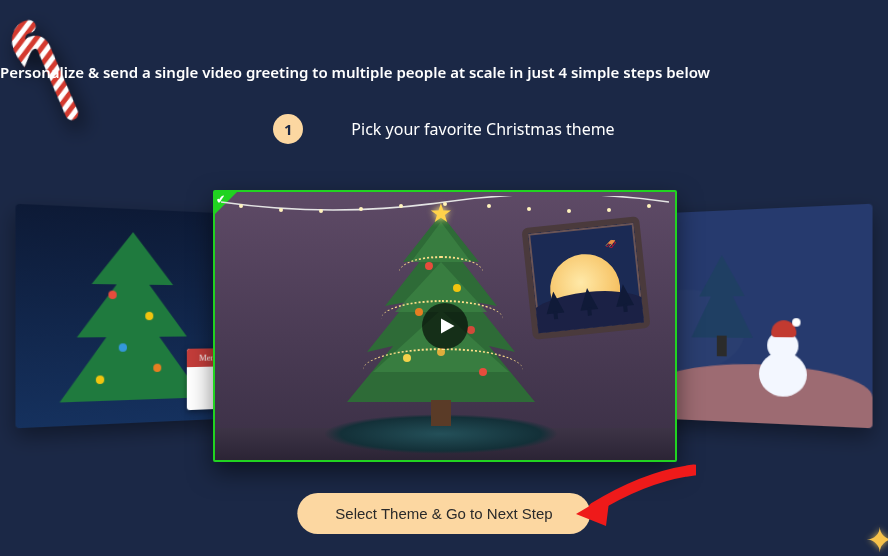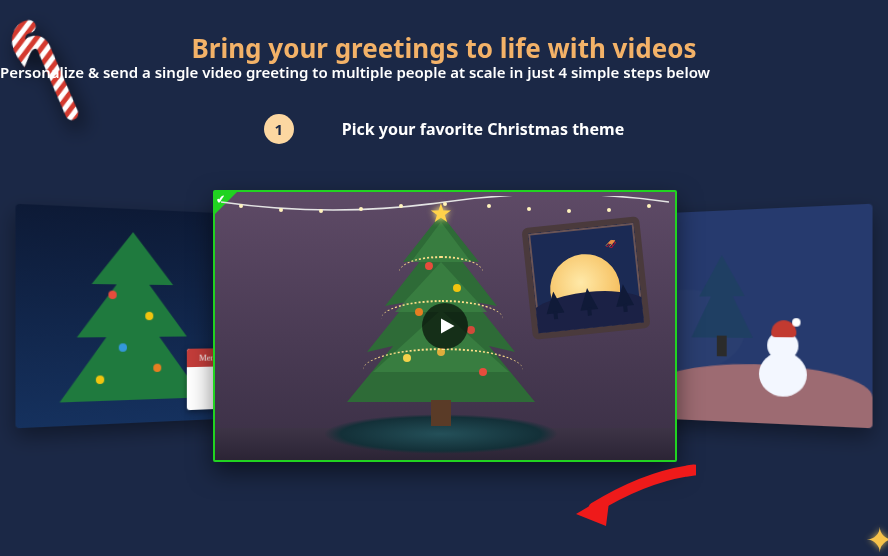--- a/index.html
+++ b/index.html
@@ -8,21 +8,21 @@
   .wrap{position:relative;width:888px;height:556px;}
   .title{position:absolute;left:0;right:0;top:30px;text-align:center;
     font-size:26px;font-weight:700;color:#f3b268;}
   .subtitle{position:absolute;left:0;right:0;top:62px;
     font-size:15px;font-weight:600;color:#fff;}
   .step{position:absolute;left:0;right:0;top:114px;display:flex;
     justify-content:center;align-items:center;gap:14px;}
   .step-badge{width:30px;height:30px;border-radius:50%;background:#fcd7a1;
     color:#1b2846;font-weight:700;display:flex;align-items:center;
     justify-content:center;font-size:15px;}
-  .step-label{font-size:16px;font-weight:700;margin-left:34px;}
+  .step-label{font-size:16px;font-weight:400;margin-left:34px;}
   .carousel{position:absolute;left:0;right:0;top:190px;height:268px;}
   .side-card{position:absolute;top:24px;width:220px;height:204px;
     border-radius:4px;overflow:hidden;box-shadow:0 8px 20px rgba(0,0,0,.4);}
   .side-left{left:20px;background:linear-gradient(180deg,#0d1a36 0%,#15315e 100%);
     transform:perspective(900px) rotateY(22deg);transform-origin:right center;}
   .side-right{right:20px;background:#263a6e;
     transform:perspective(900px) rotateY(-22deg);transform-origin:left center;}
   .main-card{position:absolute;left:213px;top:0;width:460px;height:268px;
     border:2px solid #21d321;border-radius:2px;overflow:hidden;
     background:linear-gradient(180deg,#5e4a66 0%,#4a3b54 55%,#3a2f45 100%);
@@ -96,21 +96,20 @@
       <defs>
         <pattern id="cstripe" patternUnits="userSpaceOnUse" width="10" height="10" patternTransform="rotate(45)">
           <rect width="10" height="10" fill="#fff"></rect>
             <rect width="5" height="10" fill="#d43a2f"></rect>
         </pattern>
       </defs>
       <path d="M20 8 C8 8 4 22 10 34 C18 20 30 22 32 34 L50 100" stroke="url(#cstripe)" stroke-width="13" fill="none" stroke-linecap="round"></path>
     </svg>
   </div>
 
-  <div class="title">Bring your greetings to life with videos</div>
   <div class="subtitle">Personalize &amp; send a single video greeting to multiple people at scale in just 4 simple steps below</div>
 
   <div class="step">
     <div class="step-badge">1</div>
     <div class="step-label">Pick your favorite Christmas theme</div>
   </div>
 
   <div class="carousel">
 
     <div class="side-card side-left">
@@ -219,20 +218,21 @@
       </div>
 
       <div class="play">
         <svg viewBox="0 0 24 24">
             <path d="M4 2 L22 12 L4 22 Z"></path>
           </svg>
       </div>
     </div>
   </div>
 
+  <button class="cta">Select Theme &amp; Go to Next Step</button>
 
   <svg class="arrow" width="120" height="64" viewBox="0 0 120 64">
     <path d="M118 6 Q70 12 18 44" stroke="#ef1a1a" stroke-width="11" fill="none" stroke-linecap="round"></path>
     <polygon points="0,50 34,30 30,62" fill="#ef1a1a"></polygon>
   </svg>
 
   <div class="sparkle">✦</div>
 </div>
 
 </body></html>

